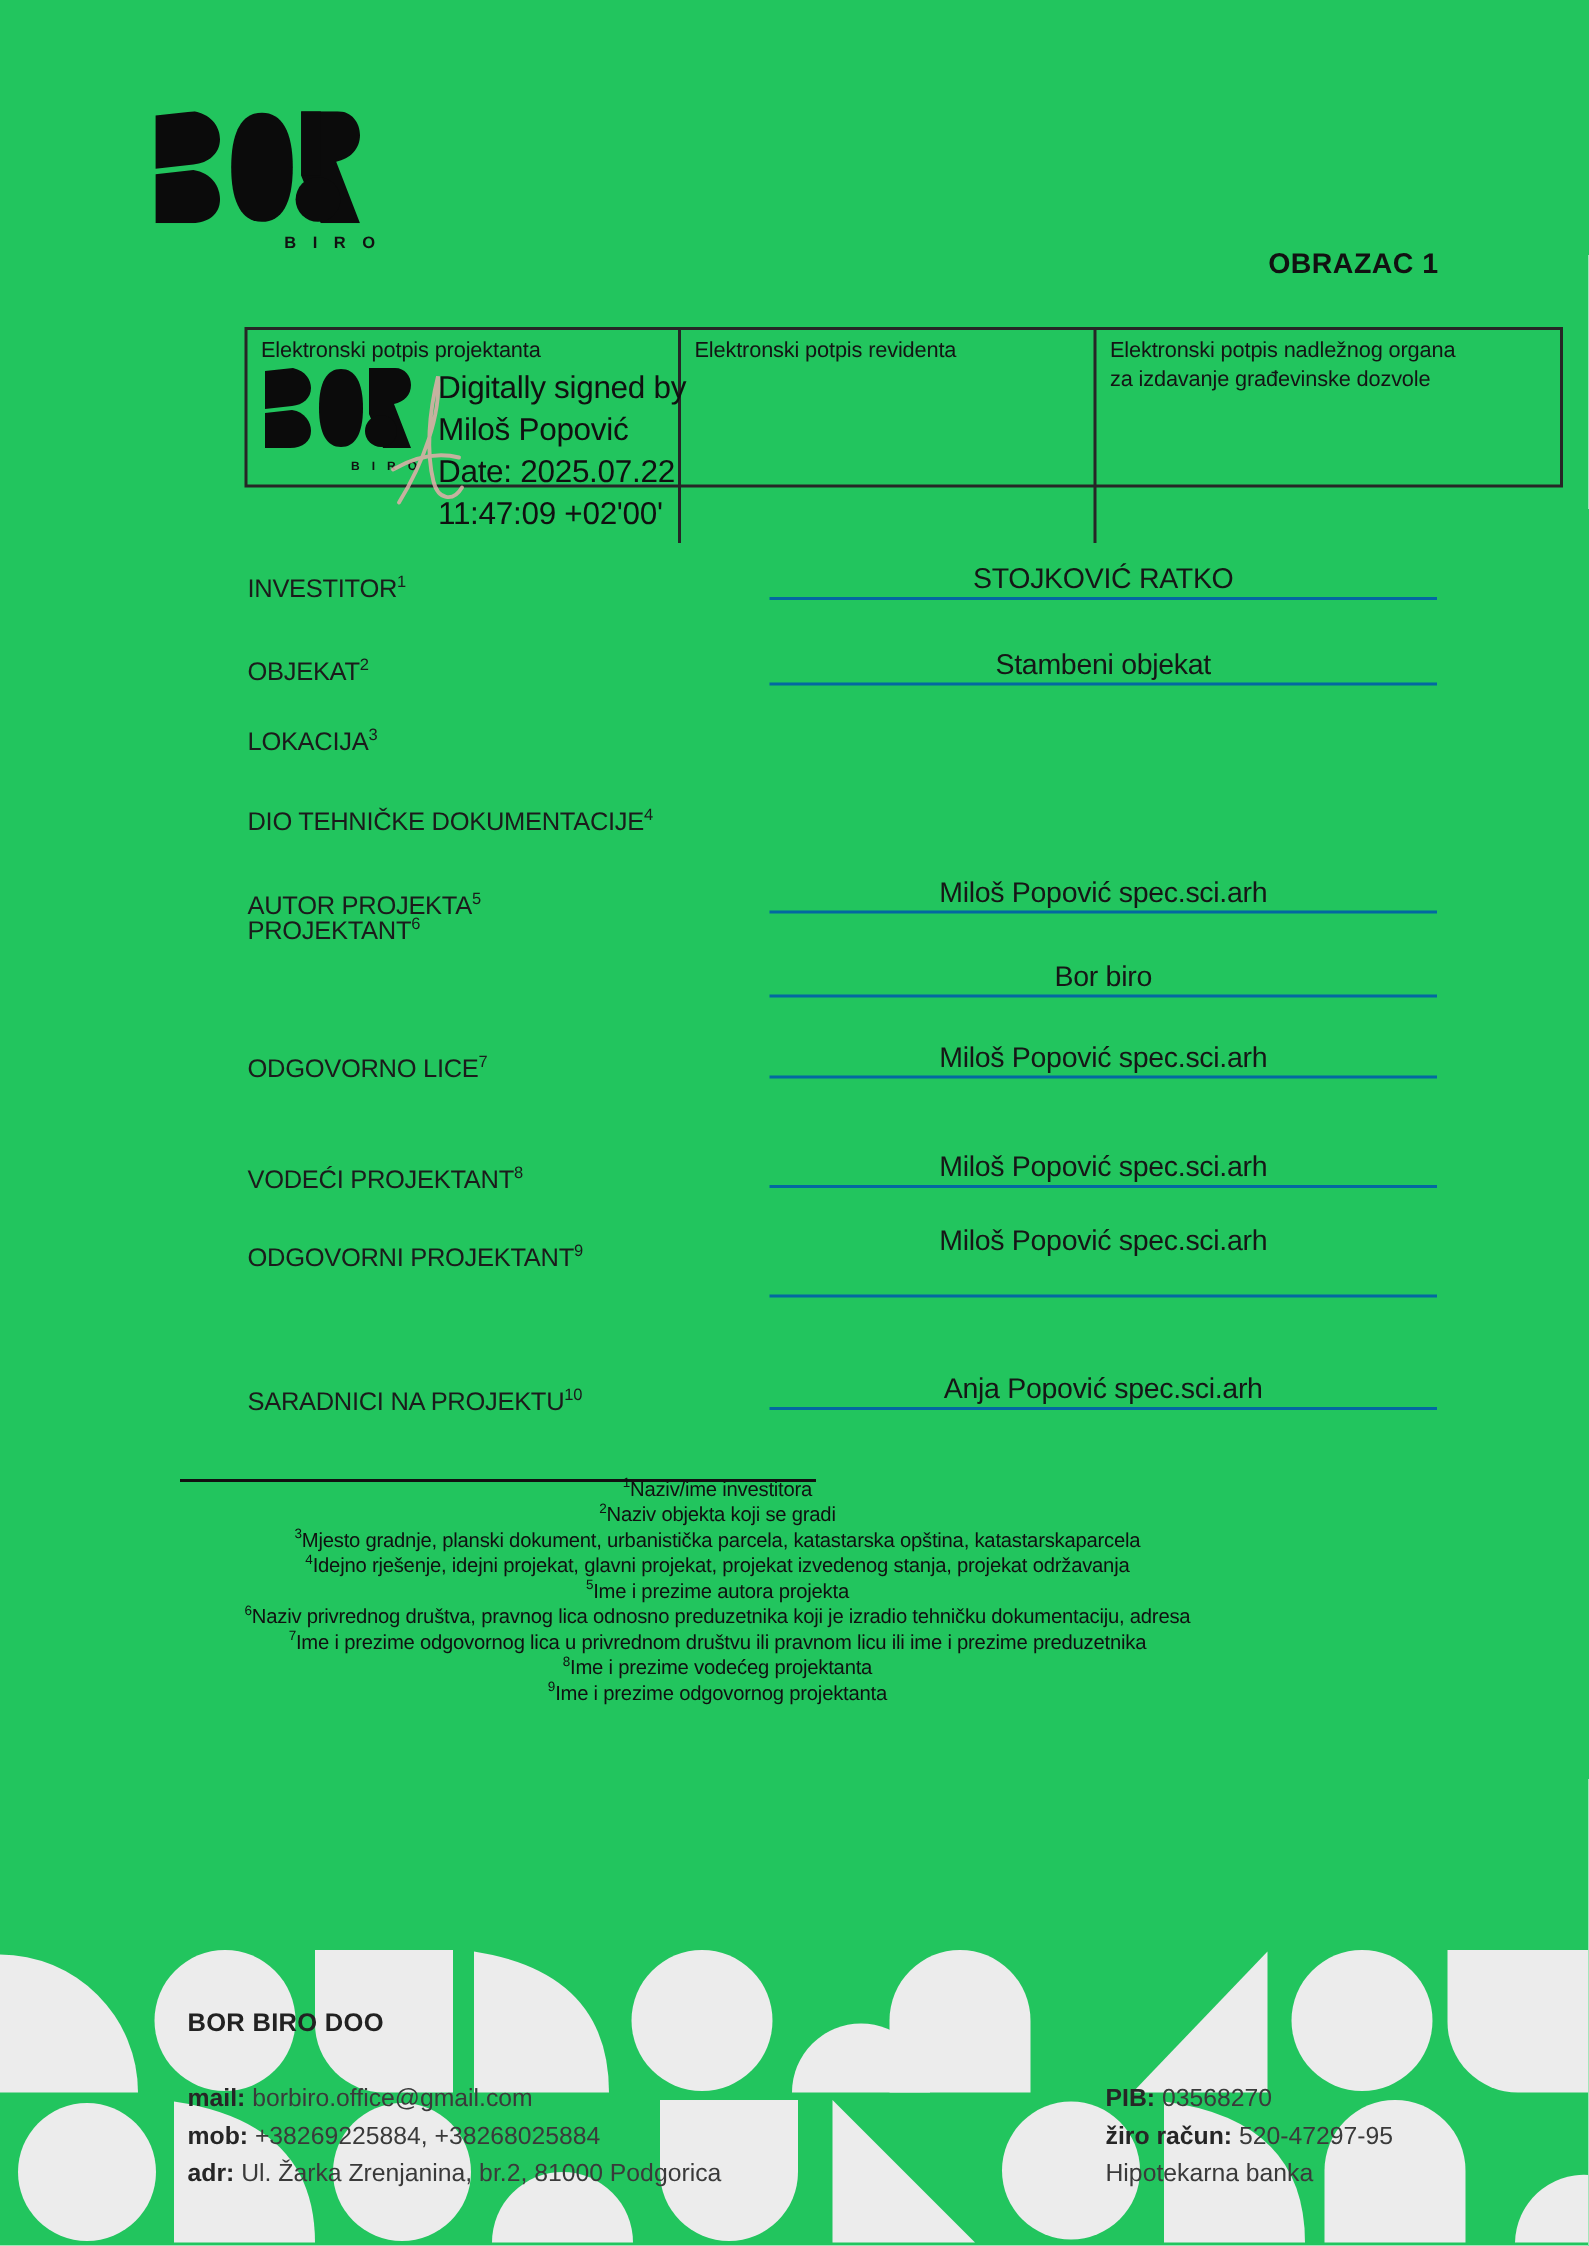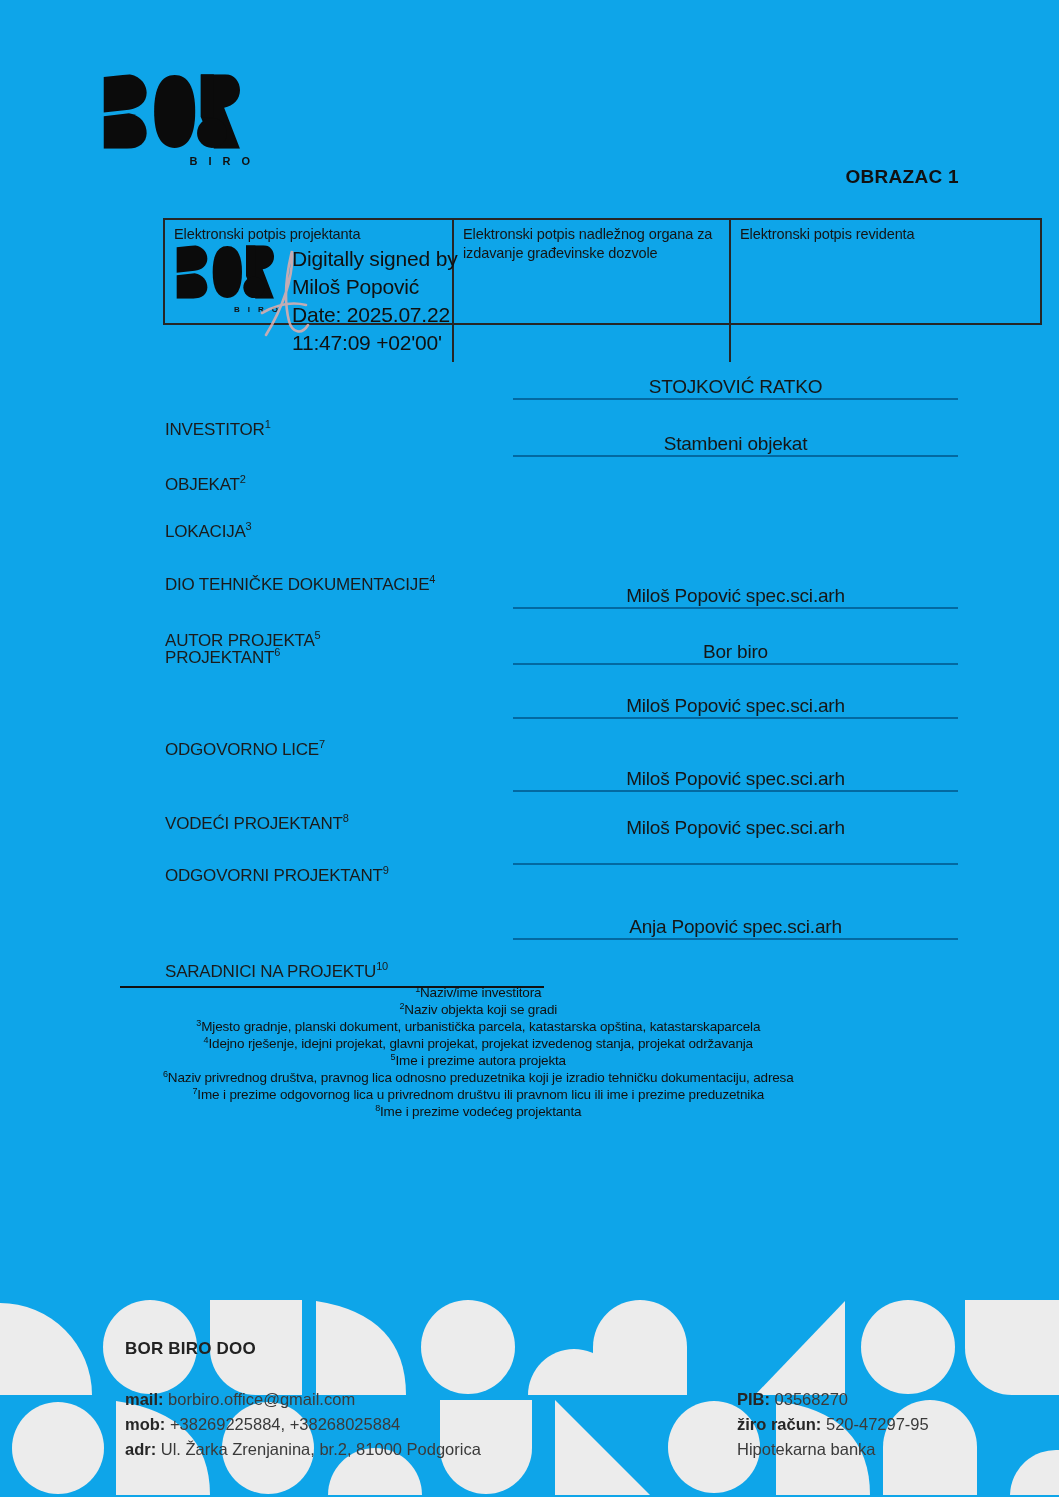--- a/index.html
+++ b/index.html
@@ -1,16 +1,16 @@
 <!DOCTYPE html>
 <html><head>
 <meta charset="utf-8">
 <style>
   html,body{margin:0;padding:0;background:#fff;}
-  .page{position:relative;width:1059px;height:1497px;background:#0ea5e9;overflow:hidden;
+  .page{position:relative;width:1059px;height:1497px;background:#22c55e;overflow:hidden;
         font-family:"Liberation Sans",sans-serif;color:#1a1a1a;}
 
   
   .brand{position:absolute;left:100px;top:74px;width:150px;}
   .brand-sub{display:block;text-align:right;font-size:11px;letter-spacing:11px;
              margin-top:2px;margin-right:-11px;color:#111;font-weight:bold;}
   .form-code{position:absolute;top:166px;right:100px;font-size:19px;font-weight:bold;
              letter-spacing:0.3px;color:#111;}
 
   
@@ -18,21 +18,21 @@
             display:grid;grid-template-columns:287px 277px 269px;border:2px solid #262626;}
   .sigcell{padding:5px 9px;font-size:14.5px;line-height:1.28;letter-spacing:-0.1px;color:#141414;box-sizing:border-box;}
   .sigcell + .sigcell{border-left:2px solid #262626;}
   .sigrow{display:flex;align-items:flex-start;margin-top:1px;position:relative;}
   .siglogo{width:104px;flex:0 0 104px;position:relative;}
   .siglogo .brand-sub{font-size:8px;letter-spacing:8px;margin-right:-8px;font-weight:bold;}
   .flourish{position:absolute;left:86px;top:2px;pointer-events:none;}
   .sigtext{margin-left:14px;font-size:21px;line-height:1.34;letter-spacing:-0.2px;color:#101010;white-space:nowrap;}
 
   
-  .flabel{position:absolute;left:165px;font-size:17px;letter-spacing:-0.2px;color:#1b1b1b;white-space:nowrap;margin-top:37px;}
+  .flabel{position:absolute;left:165px;font-size:17px;letter-spacing:-0.2px;color:#1b1b1b;white-space:nowrap;}
   .flabel sup{font-size:11px;line-height:0;}
   .fvalue{position:absolute;left:513px;width:445px;height:30px;border-bottom:2px solid #0369a1;
           display:flex;align-items:flex-end;justify-content:center;
           font-size:19px;letter-spacing:-0.2px;color:#161616;white-space:nowrap;box-sizing:border-box;}
   .fvalue.small{font-size:14.5px;height:24px;}
   .fvalue.gap{height:48px;align-items:flex-start;}
 
   
   .fnrule{position:absolute;left:120px;top:986px;width:424px;border-top:2px solid #111;}
   .footnotes{position:absolute;left:163px;top:984px;font-size:13.5px;line-height:17px;
@@ -95,24 +95,24 @@
         </div>
         <div class="sigtext">
           <div>Digitally signed by</div>
           <div>Miloš Popović</div>
           <div>Date: 2025.07.22</div>
           <div>11:47:09 +02'00'</div>
         </div>
       </div>
     </div>
     <div class="sigcell">
+      <div>Elektronski potpis revidenta</div>
+    </div>
+    <div class="sigcell">
       <div>Elektronski potpis nadležnog organa za izdavanje građevinske dozvole</div>
-    </div>
-    <div class="sigcell">
-      <div>Elektronski potpis revidenta</div>
     </div>
   </div>
 
   <div class="flabel" style="top:383px"><span>INVESTITOR</span><sup>1</sup></div>
   <div class="fvalue" style="top:370px">
       <span>STOJKOVIĆ RATKO</span>
     </div>
 
   <div class="flabel" style="top:438px"><span>OBJEKAT</span><sup>2</sup></div>
   <div class="fvalue" style="top:427px">
@@ -156,20 +156,21 @@
   <div class="fnrule"></div>
   <div class="footnotes">
     <div><sup>1</sup><span>Naziv/ime investitora</span></div>
     <div><sup>2</sup><span>Naziv objekta koji se gradi</span></div>
     <div><sup>3</sup><span>Mjesto gradnje, planski dokument, urbanistička parcela, katastarska opština, katastarskaparcela</span></div>
     <div><sup>4</sup><span>Idejno rješenje, idejni projekat, glavni projekat, projekat izvedenog stanja, projekat održavanja</span></div>
     <div><sup>5</sup><span>Ime i prezime autora projekta</span></div>
     <div><sup>6</sup><span>Naziv privrednog društva, pravnog lica odnosno preduzetnika koji je izradio tehničku dokumentaciju, adresa</span></div>
     <div><sup>7</sup><span>Ime i prezime odgovornog lica u privrednom društvu ili pravnom licu ili ime i prezime preduzetnika</span></div>
     <div><sup>8</sup><span>Ime i prezime vodećeg projektanta</span></div>
+    <div><sup>9</sup><span>Ime i prezime odgovornog projektanta</span></div>
   </div>
 
   <svg class="pattern" width="1059" height="202" viewBox="0 0 1059 202">
     <g fill="#ececec">
       <path d="M0,8 A92,92 0 0 1 92,100 L0,100 Z"></path>
       <circle cx="150" cy="52" r="47"></circle>
       <path d="M210,5 h92 v95 h-46 a46,46 0 0 1 -46,-46 z"></path>
       <path d="M316,100 V6 Q406,20 406,100 Z"></path>
       <circle cx="468" cy="52" r="47"></circle>
       <path d="M528,100 a46,46 0 0 1 92,0 z"></path>

